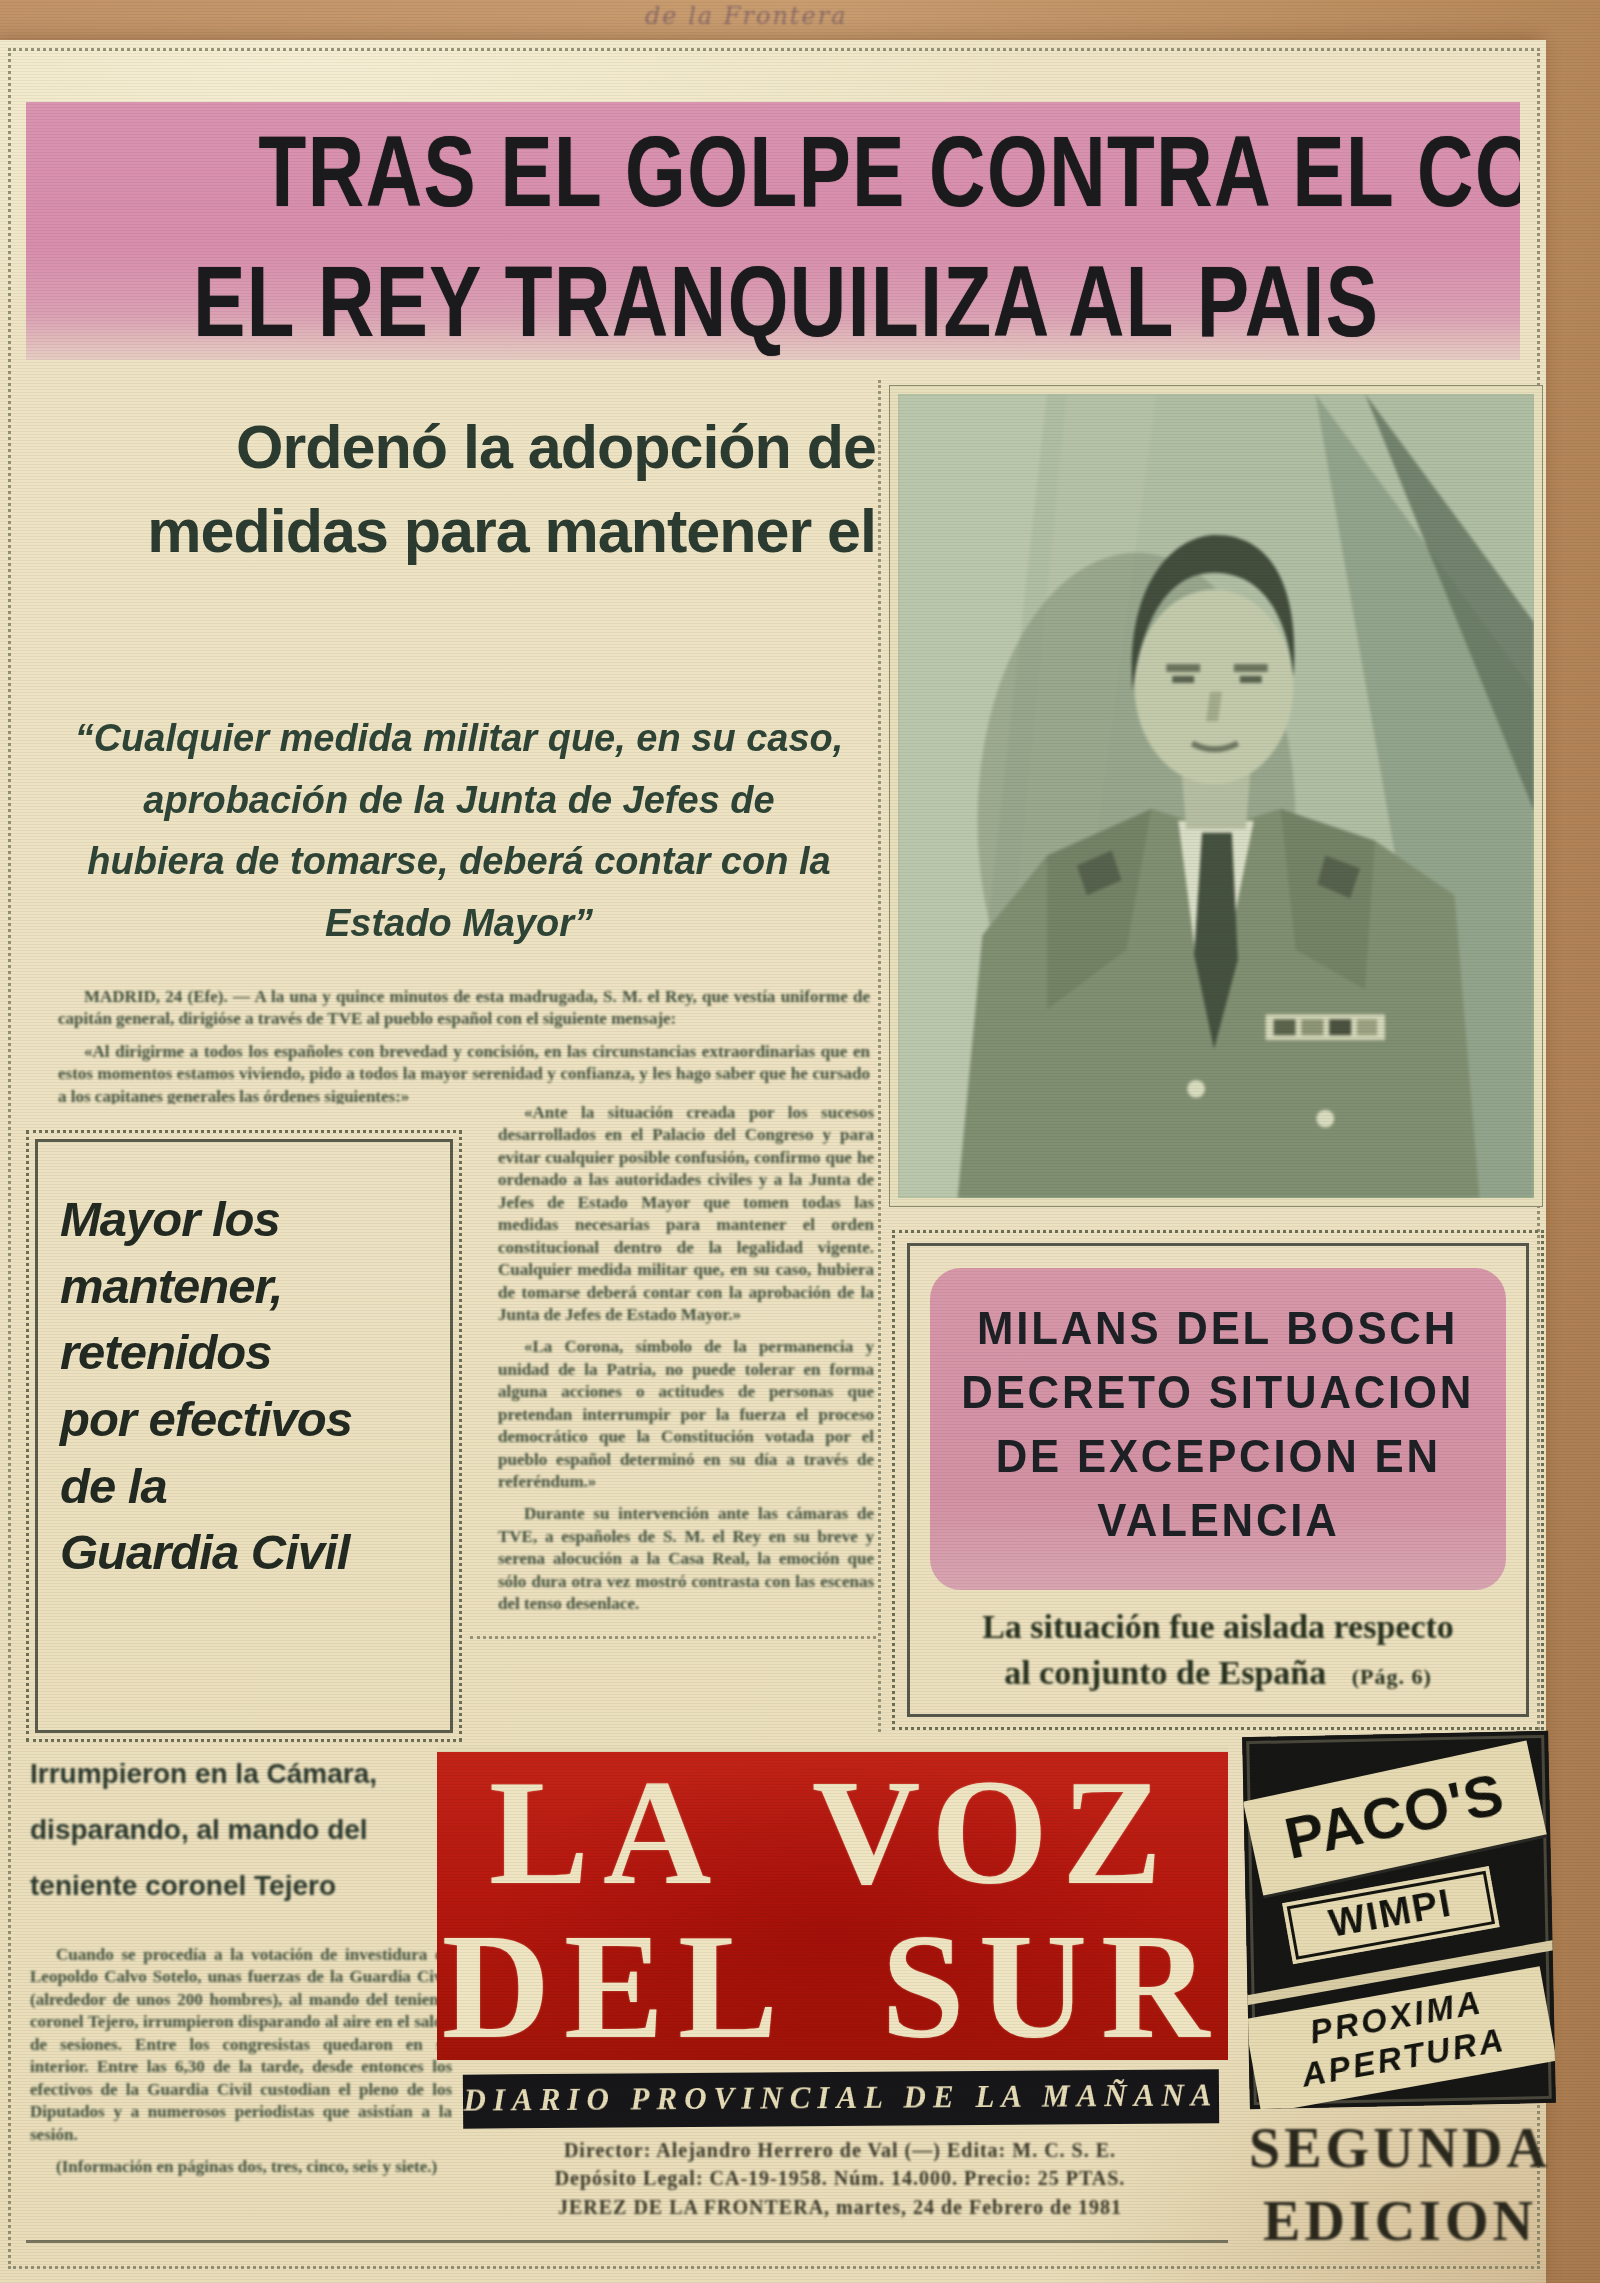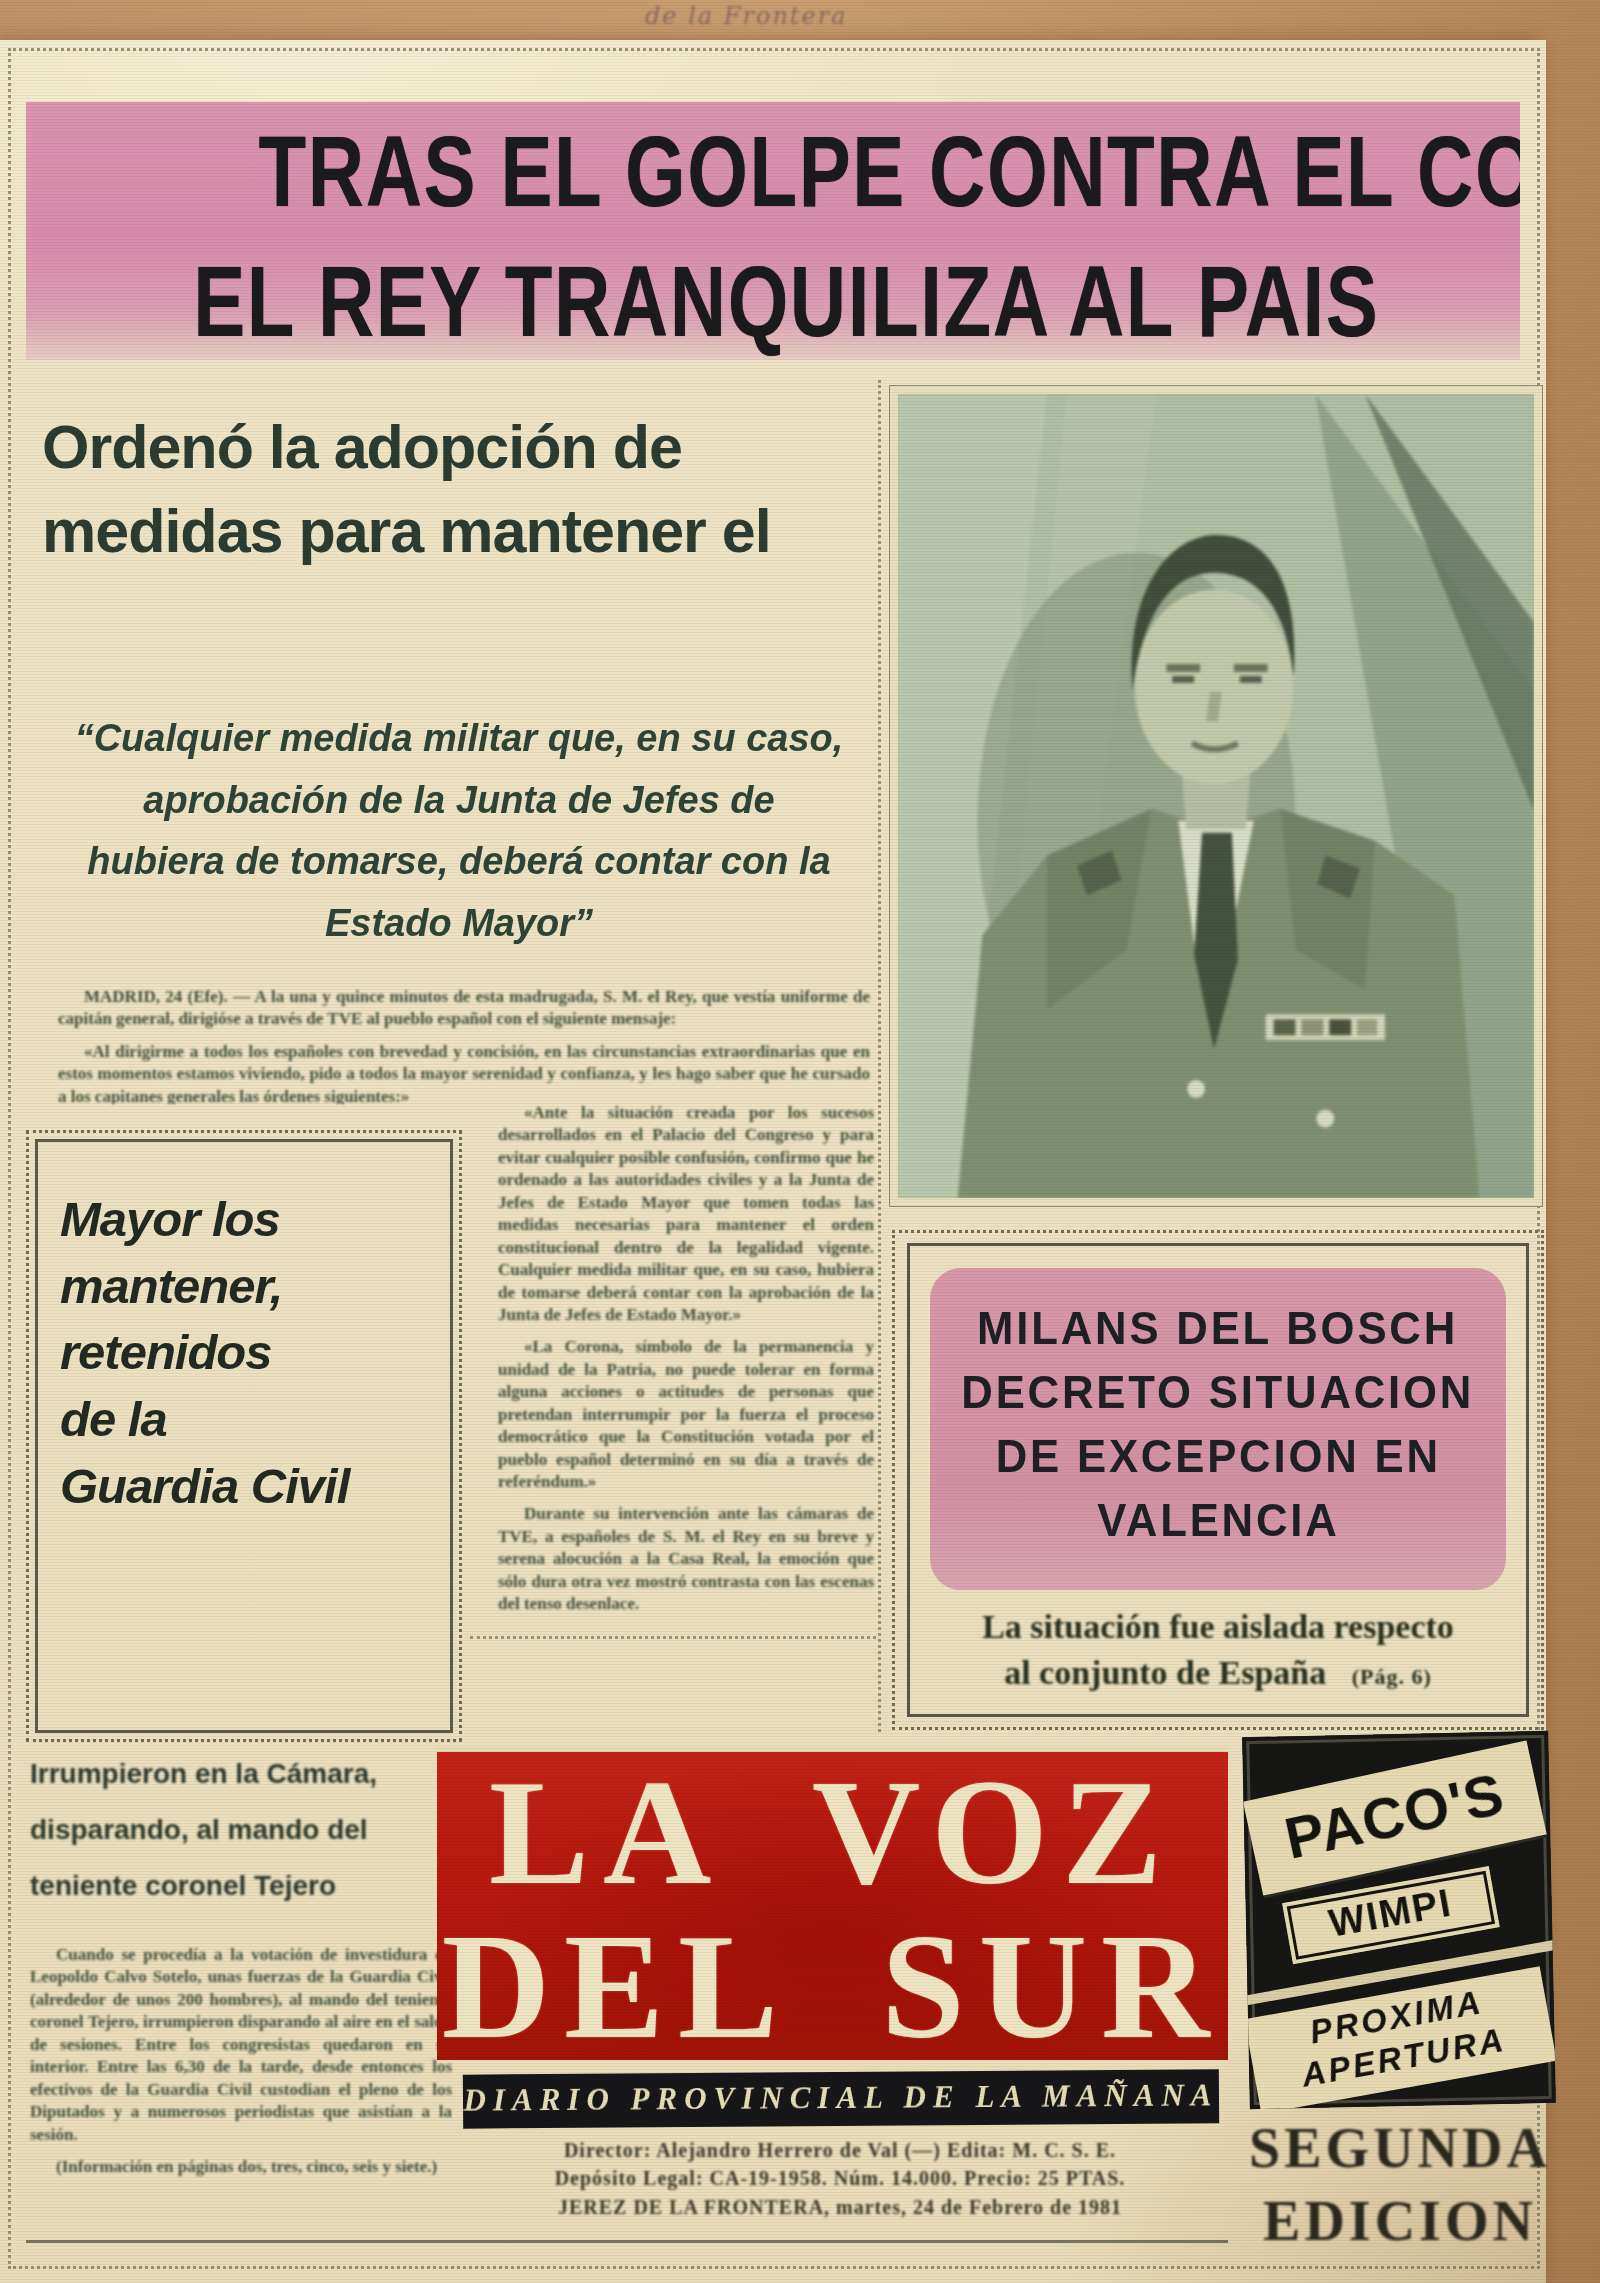--- a/index.html
+++ b/index.html
@@ -34,21 +34,21 @@
     text-align:center; overflow:hidden;
   }
   .banner-line { height:122px; line-height:122px; margin-top:8px; white-space:nowrap; }
   .banner-line span {
     display:inline-block; transform:scaleX(.78); transform-origin:50% 50%;
     font-weight:700; font-size:100px; letter-spacing:2px; color:#1b1b1d;
     text-shadow:0 0 1px rgba(20,20,20,.6);
   }
   
   .deck {
-    position:absolute; left:42px; top:366px; width:834px; text-align:left;
+    position:absolute; left:42px; top:366px; width:834px; text-align:right;
     font-weight:700; font-size:61px; line-height:1.37; color:#2c3c31;
     filter:blur(.4px); letter-spacing:-1px;
   }
   .quote {
     position:absolute; left:36px; top:668px; width:846px; text-align:center;
     font-style:italic; font-weight:700; font-size:38px; line-height:1.62;
     color:#2e4436; filter:blur(.7px);
   }
   
   .smalltext {
@@ -227,20 +227,21 @@
     </div>
 
     <div class="divider-v"></div>
     <div class="divider-h-mid"></div>
 
     <div class="leftbox">
       <div class="leftbox-inner">
         <div class="leftbox-line">Mayor los</div>
         <div class="leftbox-line">mantener,</div>
         <div class="leftbox-line">retenidos</div>
+        <div class="leftbox-line">por efectivos</div>
         <div class="leftbox-line">de la</div>
         <div class="leftbox-line">Guardia Civil</div>
       </div>
     </div>
 
     <div class="subdeck">
       <div>Irrumpieron en la Cámara,</div>
       <div>disparando, al mando del</div>
       <div>teniente coronel Tejero</div>
     </div>

